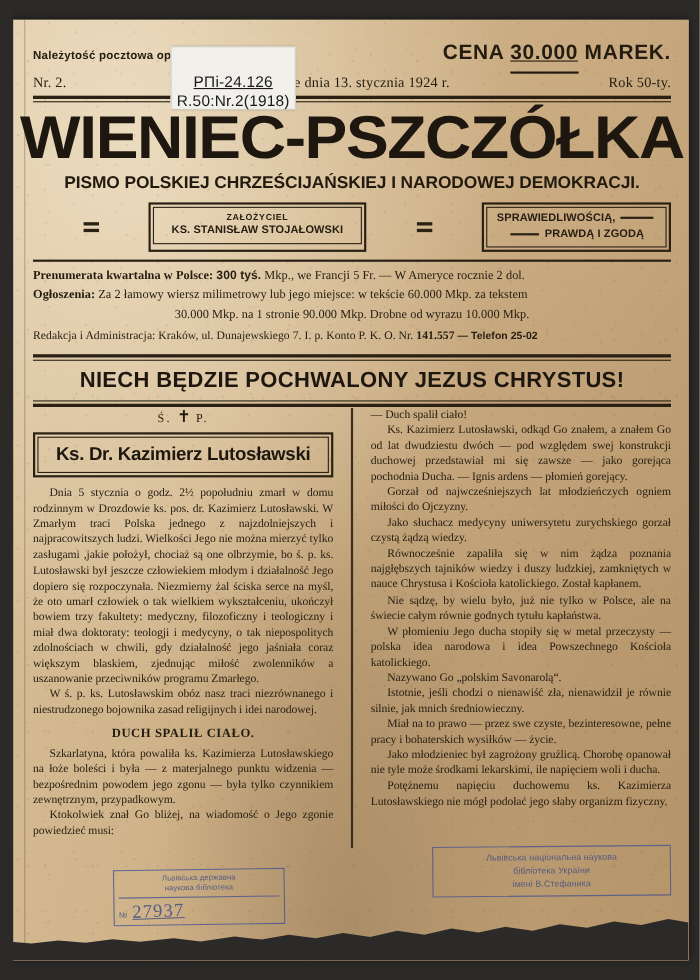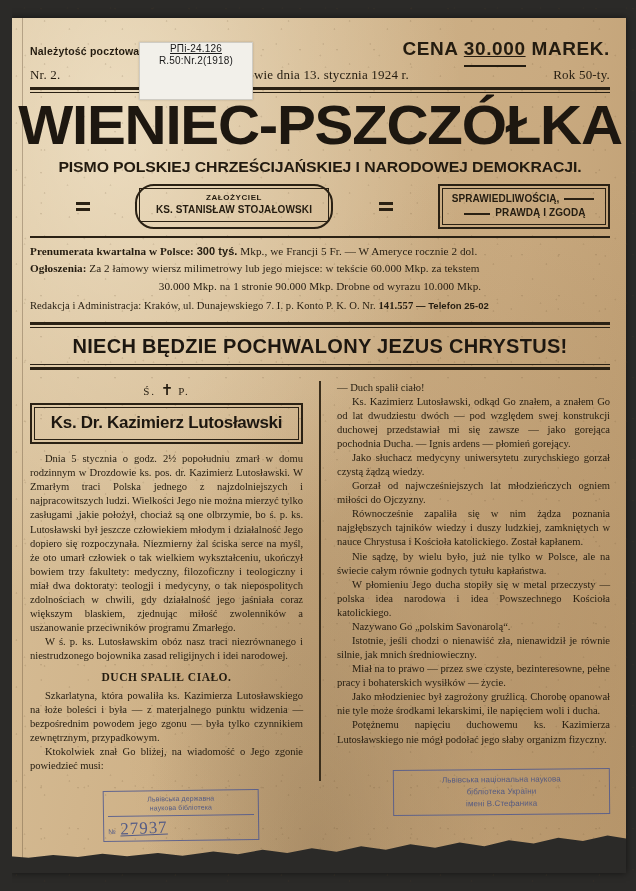--- a/index.html
+++ b/index.html
@@ -76,21 +76,21 @@
 
   
   .mottos{display:flex;align-items:stretch;margin-top:8px;gap:0;}
   .mbox{
     border:2px solid #2a2114;padding:2px;flex:0 0 auto;
   }
   .mbox .inner{border:1px solid #2a2114;padding:3px 6px;text-align:center;
     font-family:"Liberation Sans",sans-serif;font-weight:bold;
     font-size:10px;line-height:1.45;letter-spacing:.1px;white-space:nowrap;}
   .mbox.m1{width:186px;}
-  .mbox.m2{width:190px;border-radius:19px;}
+  .mbox.m2{width:190px;}
   .mbox.m3{width:164px;}
   .mbox .small{font-size:8px;font-weight:bold;letter-spacing:.6px;}
   .msep{display:flex;flex-direction:column;justify-content:center;gap:3px;
          padding:0 4px;flex:1 1 auto;align-items:center;}
   .msep i{display:block;width:14px;height:3px;background:#2a2114;}
   .dash{display:inline-block;height:2px;background:#2a2114;vertical-align:middle;margin:0 2px;}
 
   
   .rule-thin{border-top:2.5px solid #2a2114;margin-top:7px;}
   .subs{font-size:11.2px;line-height:1.58;margin-top:5px;letter-spacing:.05px;}
@@ -104,21 +104,21 @@
   
   .banner-wrap{margin-top:7px;}
   .bl-top{border-top:3px solid #2a2114;border-bottom:1.5px solid #2a2114;height:2px;}
   .banner{
     font-family:"Liberation Sans",sans-serif;font-weight:bold;font-size:20px;
     text-align:center;letter-spacing:.3px;padding:7px 0 6px;color:#1d1710;
   }
   .bl-bot{border-top:1.5px solid #2a2114;border-bottom:3px solid #2a2114;height:2px;}
 
   
-  .cols{display:flex;margin-top:11px;}
+  .cols{display:flex;margin-top:1px;}
   .col{width:273px;font-size:10.6px;line-height:1.33;text-align:justify;
        letter-spacing:-.05px;color:#241c10;}
   .coldiv{width:34px;display:flex;justify-content:center;}
   .coldiv i{width:1.5px;background:#3a2e1c;height:400px;}
   .col p{margin:0;text-indent:15px;}
   .col p.noind{text-indent:0;}
 
   
   .sp{text-align:center;font-size:11px;letter-spacing:2px;margin-bottom:2px;
       font-family:"Liberation Serif",serif;}
@@ -138,24 +138,24 @@
   .stamp-left .numrow{display:flex;align-items:baseline;gap:4px;margin-top:2px;
     border-top:1px solid #4a5590;padding-top:2px;}
   .stamp-left .no{font-size:7px;}
   .stamp-left .num{font-family:"Liberation Serif",serif;font-size:17px;
     letter-spacing:1px;text-decoration:underline;transform:rotate(-1.5deg);}
   .stamp-right{left:393px;top:769px;width:205px;border:1.4px solid #4a5590;
     padding:4px 5px;transform:rotate(-.5deg);opacity:.80;}
   .stamp-right .t{font-size:8px;text-align:center;line-height:1.5;letter-spacing:.1px;}
 
   
-  .catlabel{position:absolute;left:139px;top:42px;width:112px;height:56px;
+  .catlabel{position:absolute;left:155px;top:42px;width:112px;height:56px;
     background:#f2f0ea;border:1px solid #cfccc4;
-    display:flex;flex-direction:column;align-items:center;justify-content:flex-start;gap:1px;
-    font-family:"Liberation Sans",sans-serif;font-size:10px;color:#1a1a1a;
+    display:flex;flex-direction:column;align-items:center;justify-content:flex-end;gap:1px;
+    font-family:"Liberation Sans",sans-serif;font-size:14px;color:#1a1a1a;
     box-shadow:0 0 2px rgba(0,0,0,.18);}
   .catlabel .a{text-decoration:underline;letter-spacing:.2px;}
   .catlabel .b{letter-spacing:.2px;}
 </style>
 </head>
 <body>
 
 <div id="scan">
   <div class="paper"></div>
   <div class="grain"></div>
@@ -261,22 +261,22 @@
         <p>Ktokolwiek znał Go bliżej, na wiadomość o Jego zgonie powiedzieć musi:</p>
       </div>
 
       <div class="coldiv">
           <i></i>
         </div>
 
       <div class="col">
         <p class="noind">— Duch spalił ciało!</p>
         <p>Ks. Kazimierz Lutosławski, odkąd Go znałem, a znałem Go od lat dwudziestu dwóch — pod względem swej konstrukcji duchowej przedstawiał mi się zawsze — jako gorejąca pochodnia Ducha. — Ignis ardens — płomień gorejący.</p>
+        <p>Gorzał od najwcześniejszych lat młodzieńczych ogniem miłości do Ojczyzny.</p>
         <p>Jako słuchacz medycyny uniwersytetu zurychskiego gorzał czystą żądzą wiedzy.</p>
-        <p>Gorzał od najwcześniejszych lat młodzieńczych ogniem miłości do Ojczyzny.</p>
         <p>Równocześnie zapaliła się w nim żądza poznania najgłębszych tajników wiedzy i duszy ludzkiej, zamkniętych w nauce Chrystusa i Kościoła katolickiego. Został kapłanem.</p>
         <p>Nie sądzę, by wielu było, już nie tylko w Polsce, ale na świecie całym równie godnych tytułu kapłaństwa.</p>
         <p>W płomieniu Jego ducha stopiły się w metal przeczysty — polska idea narodowa i idea Powszechnego Kościoła katolickiego.</p>
         <p>Nazywano Go „polskim Savonarolą“.</p>
         <p>Istotnie, jeśli chodzi o nienawiść zła, nienawidził je równie silnie, jak mnich średniowieczny.</p>
         <p>Miał na to prawo — przez swe czyste, bezinteresowne, pełne pracy i bohaterskich wysiłków — życie.</p>
         <p>Jako młodzieniec był zagrożony gruźlicą. Chorobę opanował nie tyle może środkami lekarskimi, ile napięciem woli i ducha.</p>
         <p>Potężnemu napięciu duchowemu ks. Kazimierza Lutosławskiego nie mógł podołać jego słaby organizm fizyczny.</p>
       </div>
     </div>

